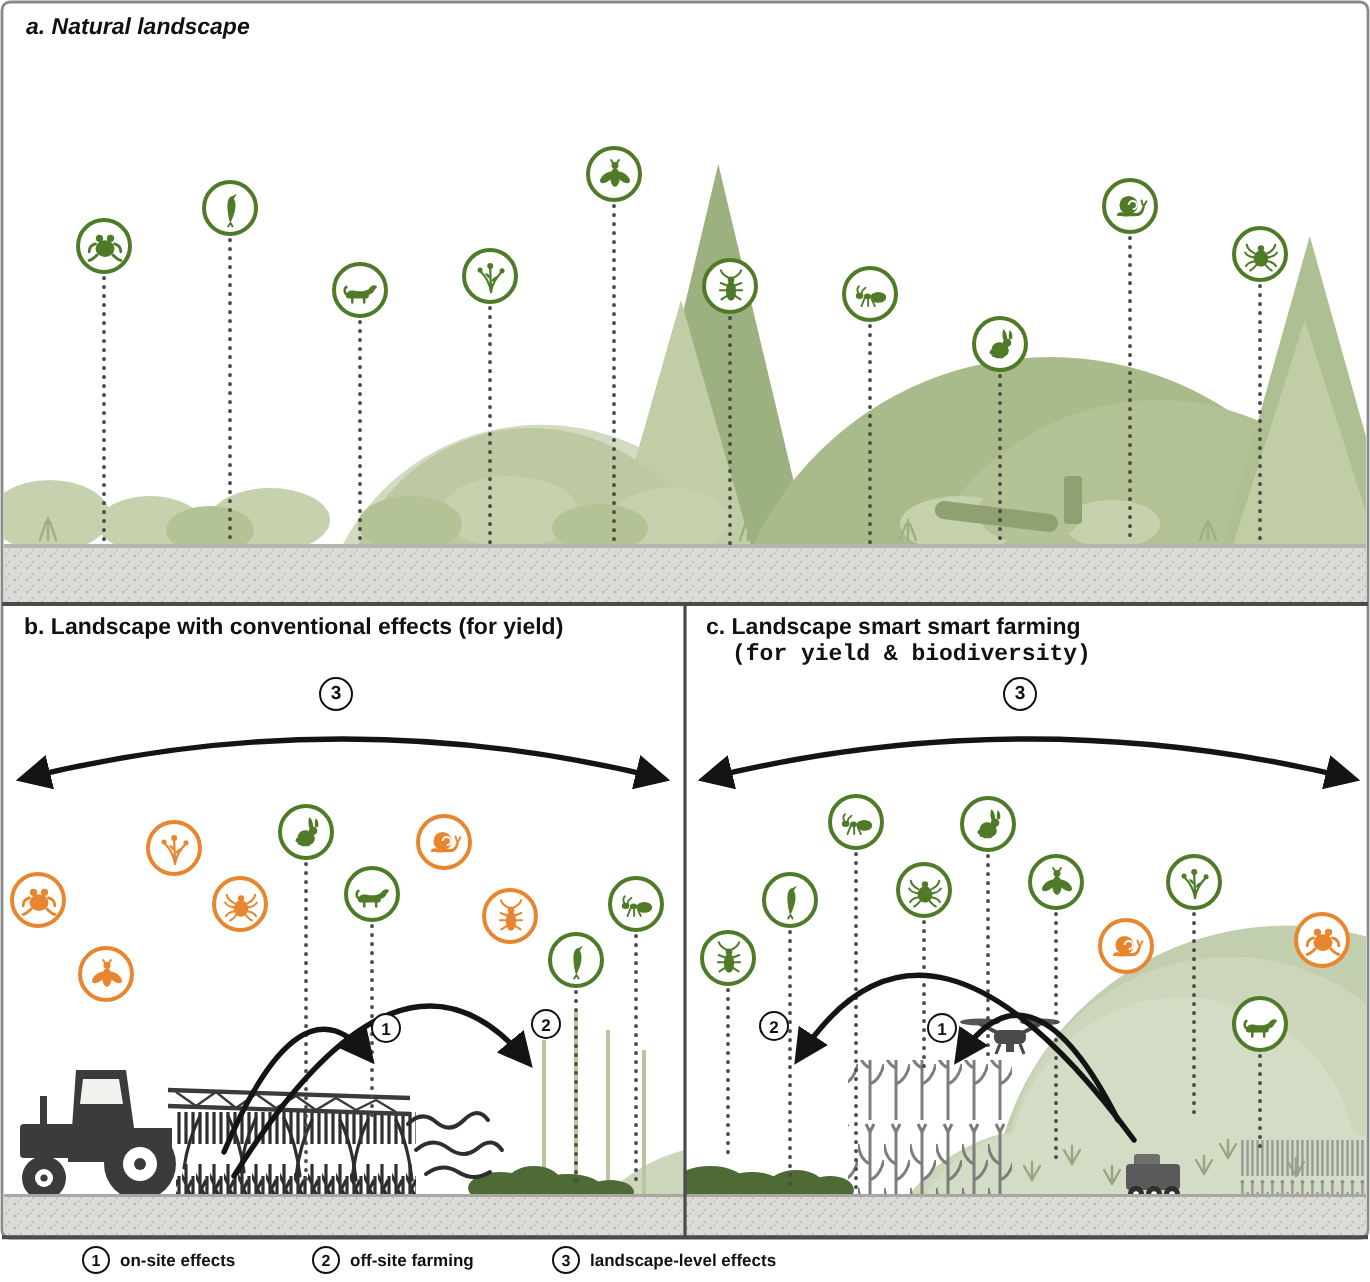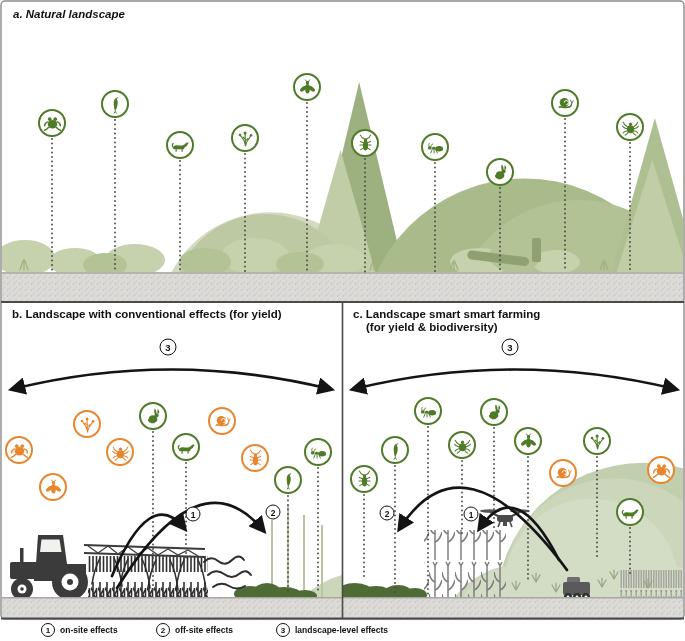--- a/index.html
+++ b/index.html
@@ -2,21 +2,21 @@
 <html><head>
 <meta charset="utf-8">
 <style>
   html,body{margin:0;padding:0;background:#fff;}
   .figure{position:relative;width:685px;height:641px;background:#fff;overflow:hidden;
           font-family:"Liberation Sans",sans-serif;color:#111;}
   svg.layer{position:absolute;left:0;top:0;width:685px;height:641px;}
   #art{z-index:1;}
   #overlay{z-index:20;}
   .panel-title{position:absolute;z-index:30;font-weight:bold;font-size:11.5px;line-height:13px;color:#111;}
-  .panel-title .indent{display:block;padding-left:13px;}
+  .panel-title .indent{display:block;padding-left:13px;font-family:Liberation Mono, monospace;}
   .species-icon{position:absolute;width:28px;height:28px;border-radius:50%;background:#fff;
                 border:2.6px solid;box-sizing:border-box;display:flex;align-items:center;
                 justify-content:center;z-index:25;}
   .species-icon svg{display:block;}
   .badge{position:absolute;z-index:28;width:17px;height:17px;border-radius:50%;background:#fff;
          border:1.6px solid #111;box-sizing:border-box;font-size:9.5px;font-weight:bold;
          display:flex;align-items:center;justify-content:center;transform:translate(-50%,-50%);}
   .badge.small{width:15px;height:15px;font-size:8.5px;}
   .legend-item{position:absolute;top:621px;height:18px;display:flex;align-items:center;gap:5px;z-index:30;}
   .legend-num{width:14px;height:14px;border:1.4px solid #111;border-radius:50%;box-sizing:border-box;
@@ -348,21 +348,21 @@
   <div class="badge" style="left:510px;top:347px;">3</div>
   <div class="badge small" style="left:471px;top:514px;">1</div>
   <div class="badge small" style="left:387px;top:513px;">2</div>
 
   <div class="legend-item" style="left:41px;">
     <div class="legend-num">1</div>
     <div class="legend-label">on-site effects</div>
   </div>
   <div class="legend-item" style="left:156px;">
     <div class="legend-num">2</div>
-    <div class="legend-label">off-site effects</div>
+    <div class="legend-label">off-site farming</div>
   </div>
   <div class="legend-item" style="left:276px;">
     <div class="legend-num">3</div>
     <div class="legend-label">landscape-level effects</div>
   </div>
 
 <div class="species-icon" style="left: 38px; top: 109px; border-color: rgb(79, 123, 40); color: rgb(79, 123, 40);">
       <svg width="19" height="19" viewBox="0 0 24 24">
         <use href="#sym-frog"></use>
       </svg>

